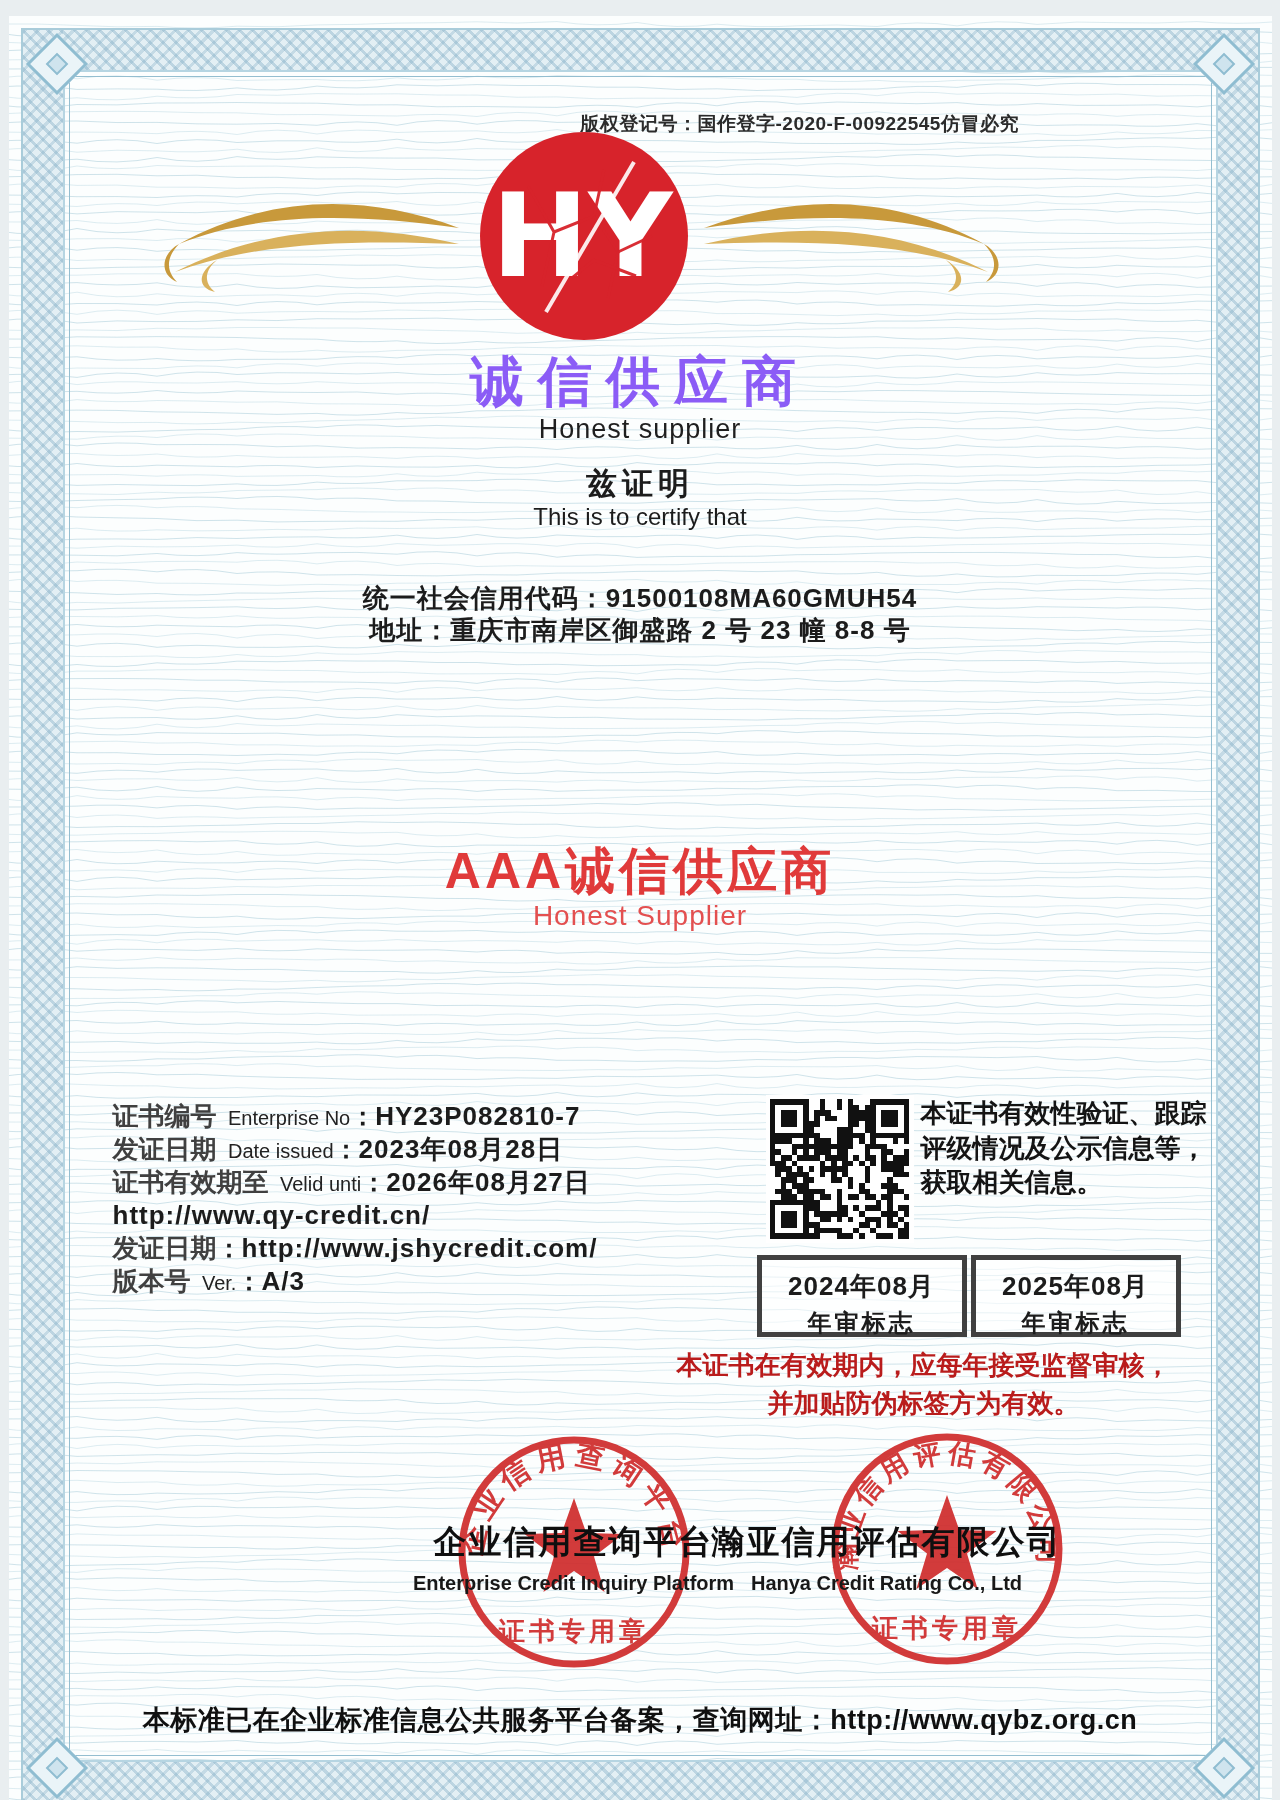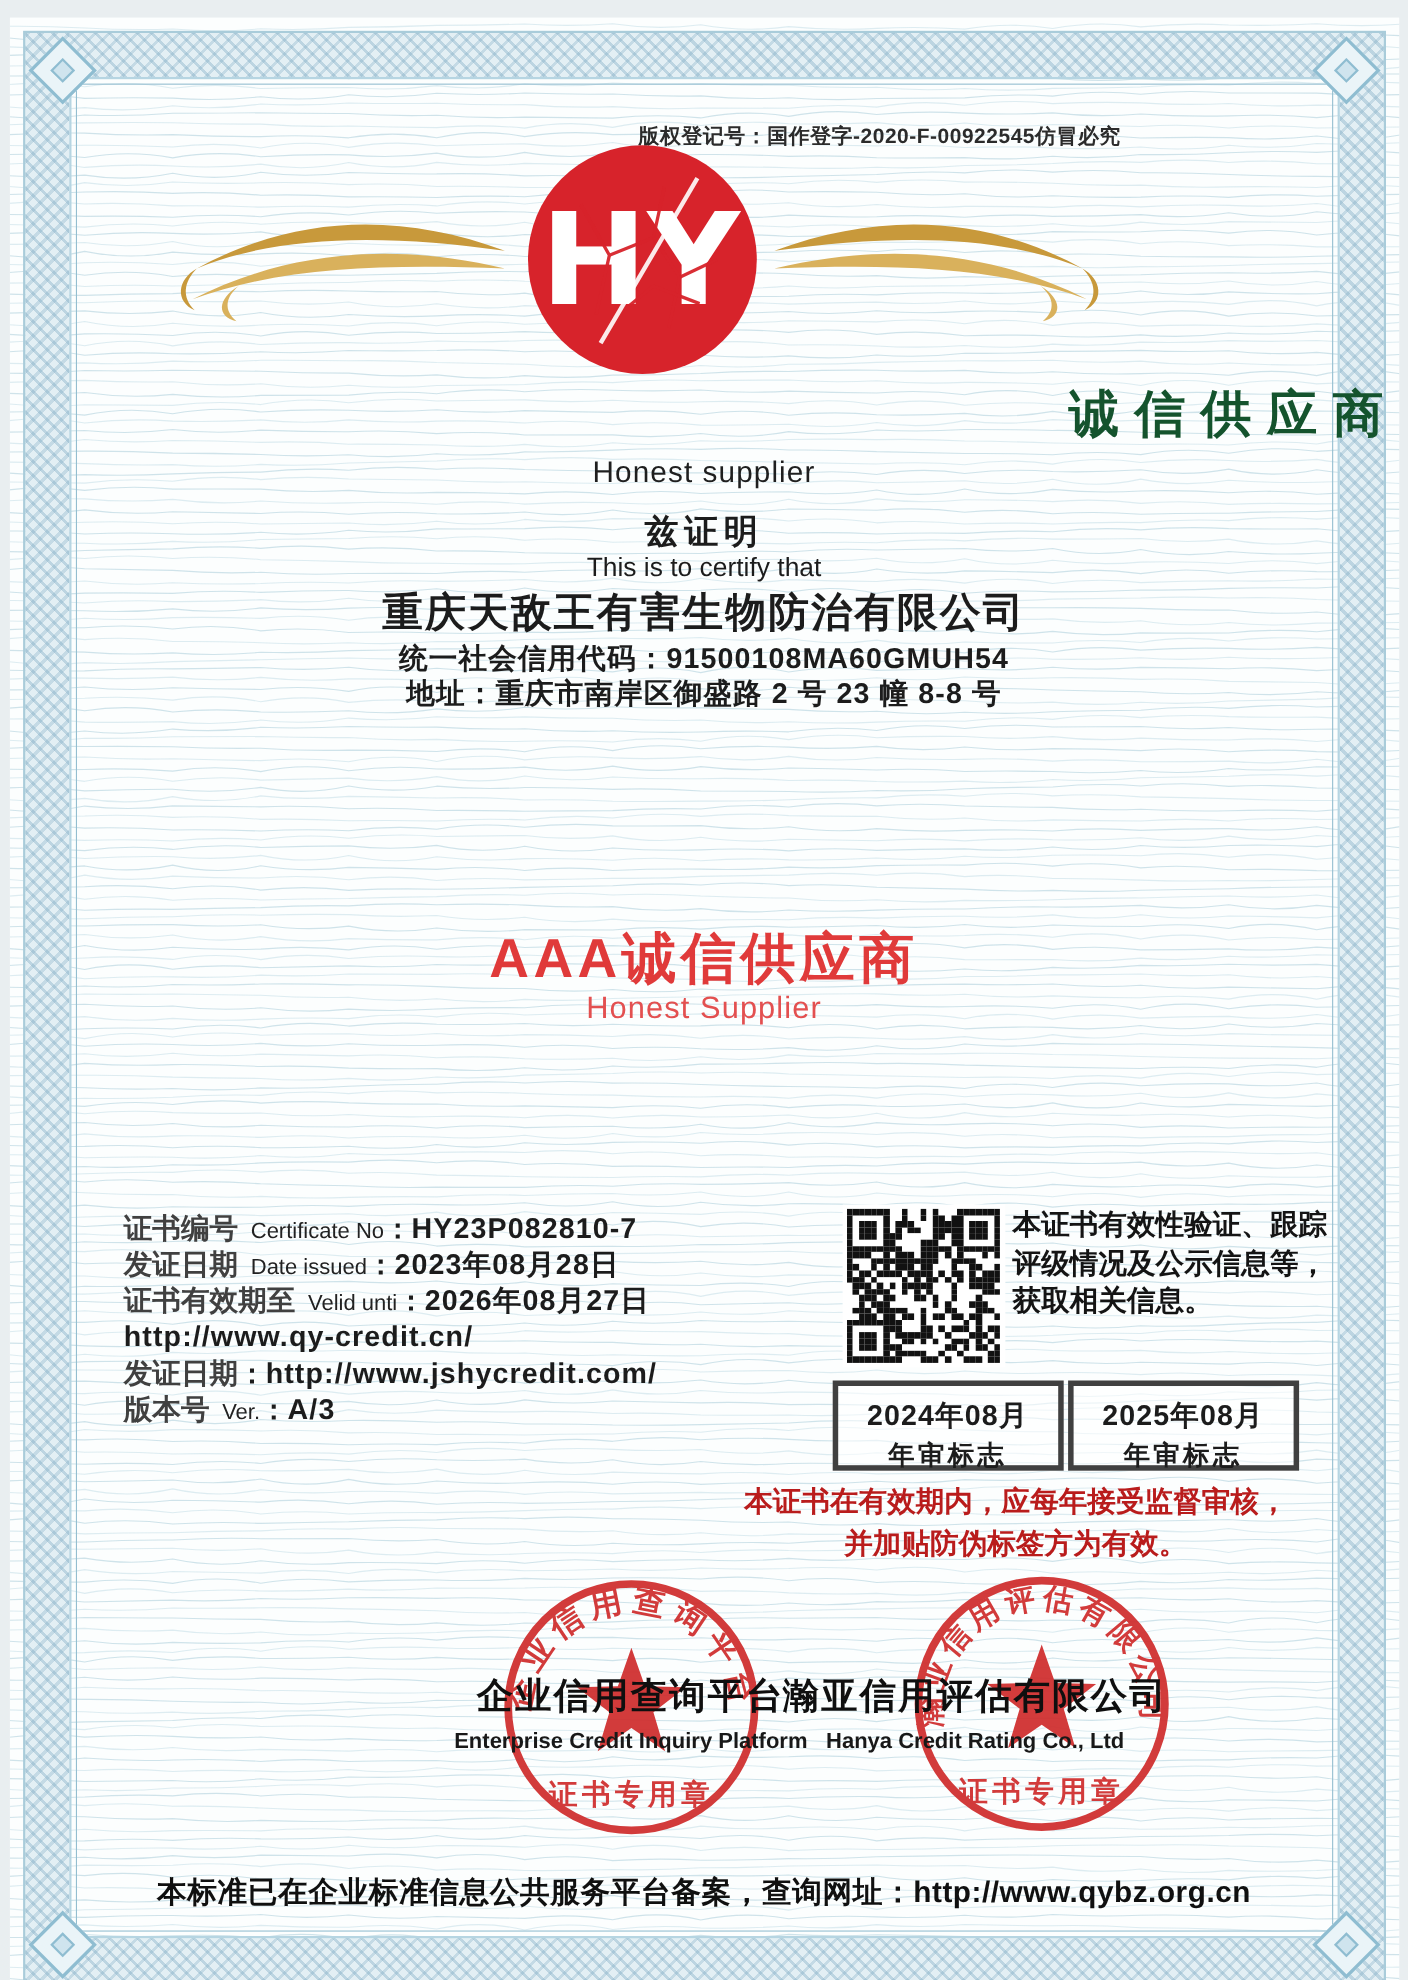--- a/index.html
+++ b/index.html
@@ -35,21 +35,21 @@
   .abs { position:absolute; z-index:4; }
   .ctr { left:0; right:0; text-align:center; }
 
   .copyright { left:572px; top:95px; font-size:19px; font-weight:600; color:#2b2b2b; letter-spacing:.5px; }
 
   .logo { left:467px; top:112px; width:216px; height:216px; z-index:5; }
   .flourish { top:172px; width:305px; height:115px; z-index:4; }
   .flourish.l { left:148px; }
   .flourish.r { left:692px; transform:scaleX(-1); }
 
-  .title-zh { top:330px; font-size:46px; font-weight:600; letter-spacing:14px; color:#14532d;text-align:right; }
+  .title-zh { top:330px; font-size:54px; font-weight:600; letter-spacing:14px; color:#8b5cf6; }
   .title-en { top:398px; font-size:27px; font-weight:500; color:#1f1f1f; letter-spacing:1px; }
   .certify-zh { top:447px; font-size:31px; font-weight:600; letter-spacing:5px; }
   .certify-en { top:487px; font-size:24px; font-weight:500; }
   .company    { top:516px; font-size:37px; font-weight:800; letter-spacing:2px; }
   .credit-code{ top:565px; font-size:26px; font-weight:600; letter-spacing:1px; }
   .address    { top:597px; font-size:26px; font-weight:600; letter-spacing:1px; }
 
   .award-zh { top:822px; font-size:50px; font-weight:700; color:#e03a3a; letter-spacing:4px; }
   .award-en { top:884px; font-size:28px; font-weight:500; color:#e35050; letter-spacing:1px; }
 
@@ -330,31 +330,30 @@
     <path d="M302 40 C 205 4, 110 8, 22 56 C 95 26, 190 24, 302 40 Z" fill="#c8993b"></path>
     <path d="M302 56 C 200 32, 105 40, 18 84 C 100 54, 195 52, 302 56 Z" fill="#d9b15c"></path>
     <path d="M22 56 C 4 66, 2 86, 20 94 C 8 82, 10 68, 22 56 Z" fill="#c8993b"></path>
     <path d="M60 72 C 40 84, 40 100, 58 104 C 46 94, 48 82, 60 72 Z" fill="#d9b15c"></path>
   </svg>
 
   <div class="abs ctr title-zh">诚信供应商</div>
   <div class="abs ctr title-en">Honest supplier</div>
   <div class="abs ctr certify-zh">兹证明</div>
   <div class="abs ctr certify-en">This is to certify that</div>
-  <div class="abs ctr company">重庆天敌王有害生物防治有限公司</div>
   <div class="abs ctr credit-code">统一社会信用代码：91500108MA60GMUH54</div>
   <div class="abs ctr address">地址：重庆市南岸区御盛路 2 号 23 幢 8-8 号</div>
 
   <div class="abs ctr award-zh">AAA诚信供应商</div>
   <div class="abs ctr award-en">Honest Supplier</div>
 
   <div class="abs details">
     <div class="detail-row">
       <span class="d-zh">证书编号</span>
-      <span class="d-en">Certificate No</span><span class="d-sep">：</span><span class="d-val">HY23P082810-7</span>
+      <span class="d-en">Enterprise No</span><span class="d-sep">：</span><span class="d-val">HY23P082810-7</span>
     </div>
     <div class="detail-row">
       <span class="d-zh">发证日期</span>
       <span class="d-en">Date issued</span><span class="d-sep">：</span><span class="d-val">2023年08月28日</span>
     </div>
     <div class="detail-row">
       <span class="d-zh">证书有效期至</span>
       <span class="d-en">Velid unti</span><span class="d-sep">：</span><span class="d-val">2026年08月27日</span>
     </div>
     <div class="detail-row">

